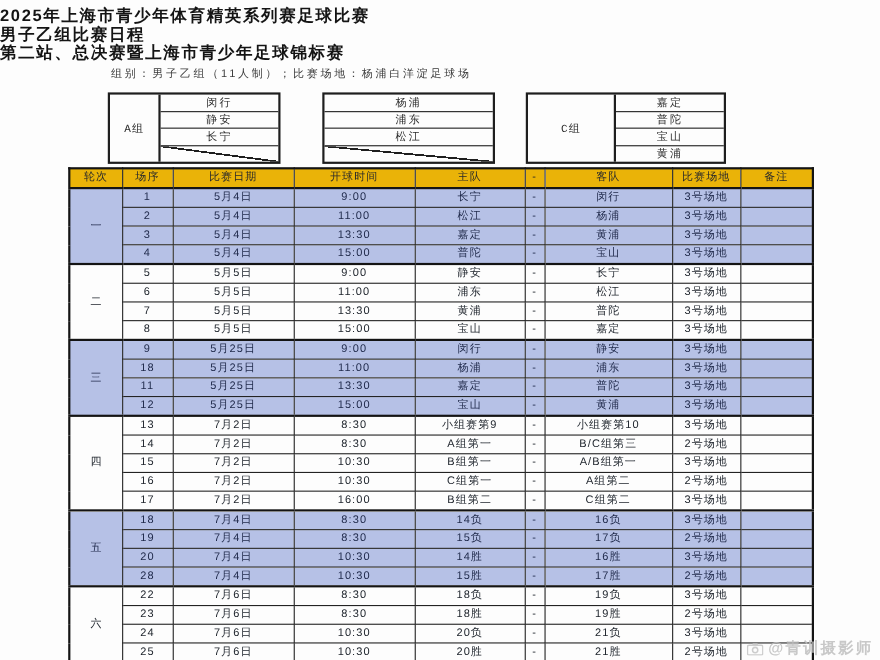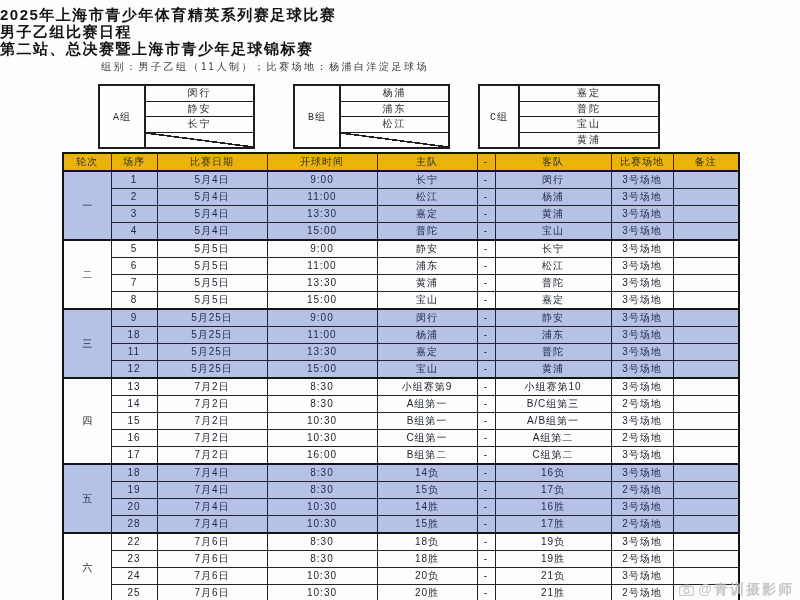--- a/index.html
+++ b/index.html
@@ -14,21 +14,21 @@
   
   .info { position:absolute; top:60px; left:70px; font-size:10px; letter-spacing:2.5px; color:#3a3a3a;margin-left:31px; }
 
   
   .gbox { position:absolute; top:84px; height:65px; border:2px solid #1e1e1e; display:flex; background:#fdfdfd; }
   .gbox-a { left:98px;  width:157px; }
   .gbox-b { left:293px; width:157px; }
   .gbox-c { left:478px; width:182px; }
   .glabel { width:46px; border-right:2px solid #1e1e1e; display:flex; align-items:center; justify-content:center;
             font-size:10px; letter-spacing:1px; color:#2a2a2a;font-family:Liberation Mono, monospace; }
-  .gbox-c .glabel { width:40px; }
+  .gbox-c .glabel { width:80px; }
   .gteams { flex:1; display:flex; flex-direction:column; }
   .gteam { flex:1; border-bottom:1px solid #1e1e1e; display:flex; align-items:center; justify-content:center;
            font-size:10px; letter-spacing:2px; color:#2a2a2a; }
   .gteam:last-child { border-bottom:none; }
   .gteam.diag { background:linear-gradient(to top right,
       transparent calc(50% - 0.8px), #1e1e1e calc(50% - 0.8px),
       #1e1e1e calc(50% + 0.8px), transparent calc(50% + 0.8px)); }
 
   
   table.sched { position:absolute; left:62px; top:152px; width:676px;
@@ -63,21 +63,20 @@
       <div class="gbox gbox-a">
         <div class="glabel">A组</div>
         <div class="gteams">
           <div class="gteam">闵行</div>
           <div class="gteam">静安</div>
           <div class="gteam">长宁</div>
           <div class="gteam diag"></div>
         </div>
       </div>
       <div class="gbox gbox-b">
-        <div class="glabel">B组</div>
         <div class="gteams">
           <div class="gteam">杨浦</div>
           <div class="gteam">浦东</div>
           <div class="gteam">松江</div>
           <div class="gteam diag"></div>
         </div>
       </div>
       <div class="gbox gbox-c">
         <div class="glabel">C组</div>
         <div class="gteams">

